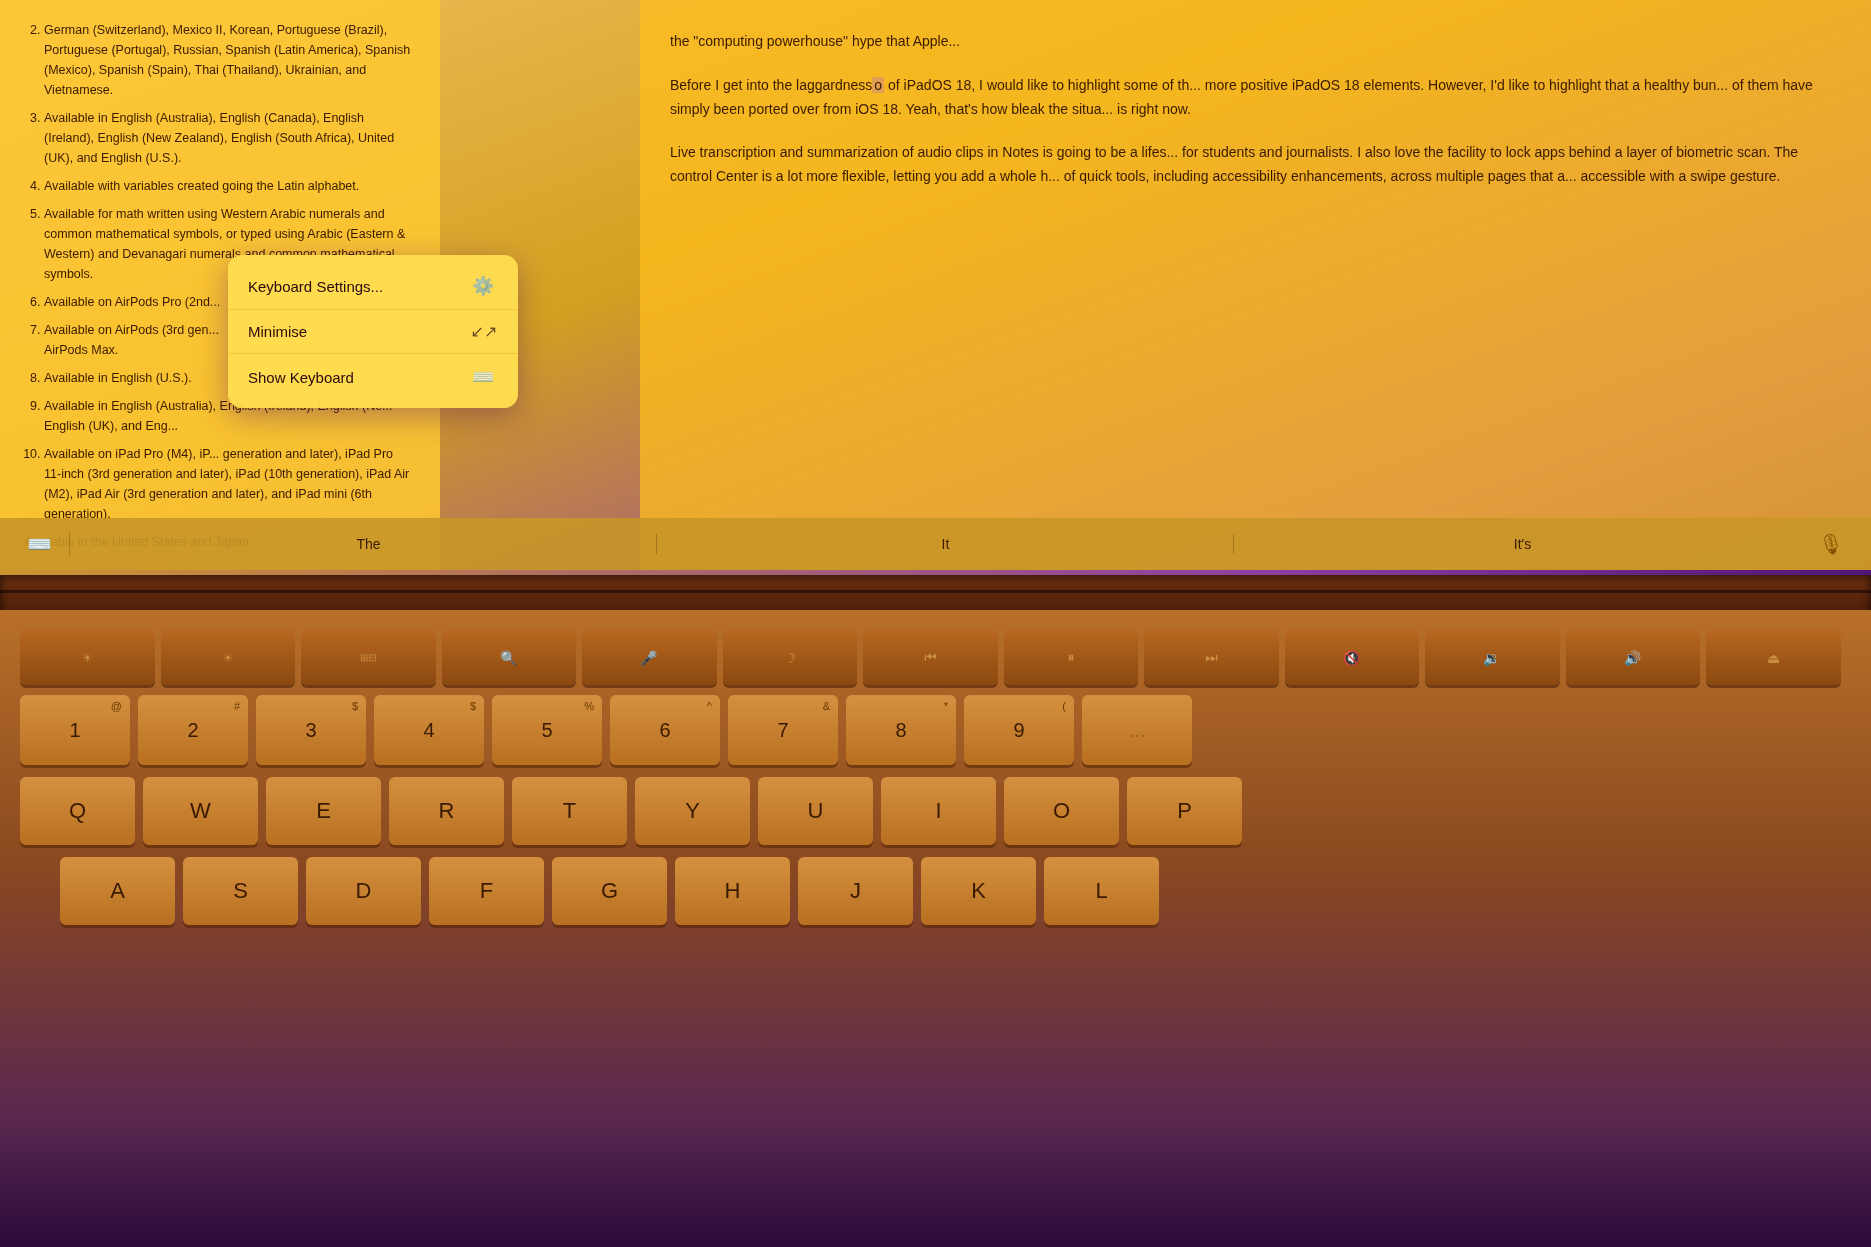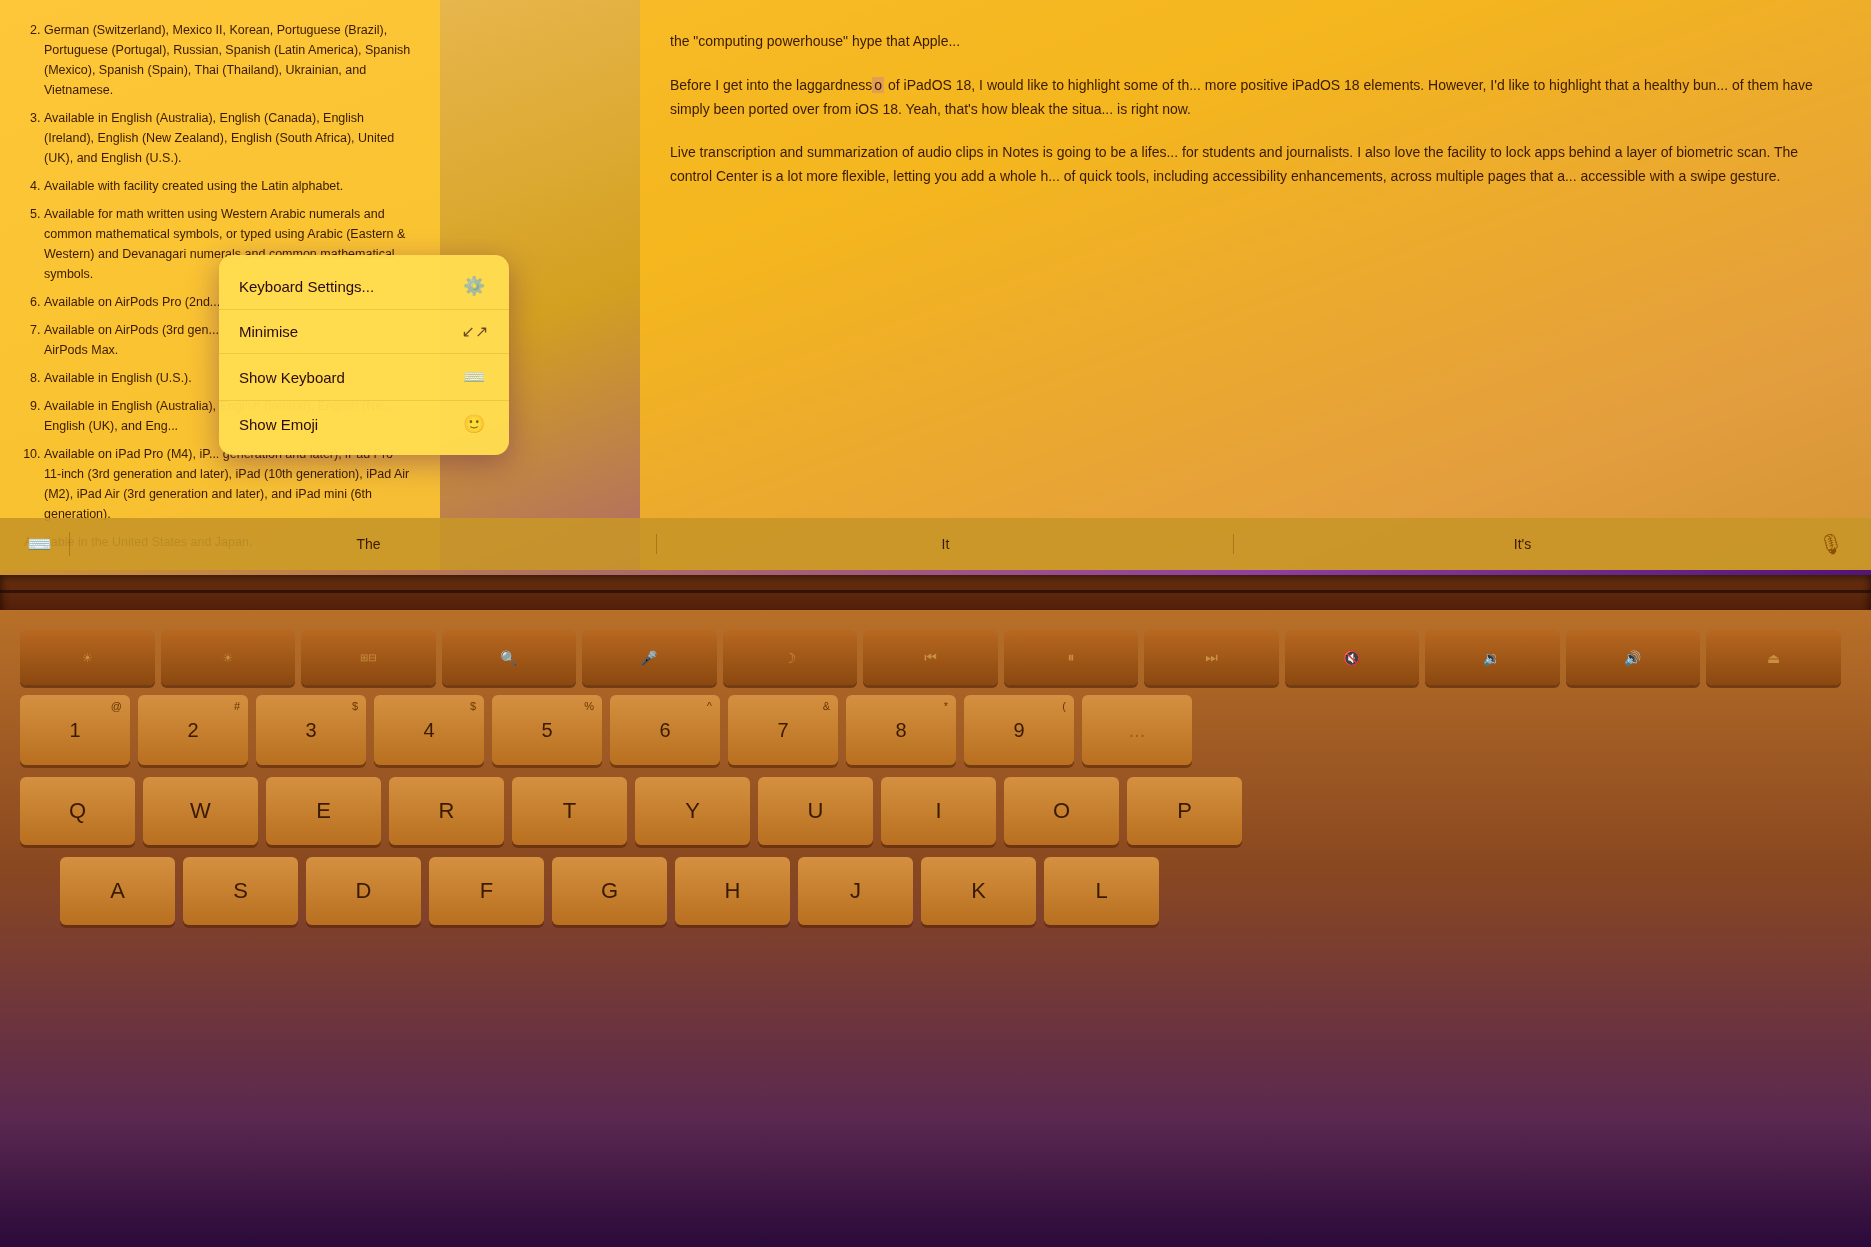--- a/index.html
+++ b/index.html
@@ -83,21 +83,21 @@
 
     .right-panel .article-text .highlight {
       background: rgba(180, 100, 200, 0.3);
       padding: 0 2px;
     }
 
     
     .context-menu {
       position: absolute;
       top: 255px;
-      left: 219px;
+      left: 228px;
       width: 290px;
       background: rgba(255, 220, 80, 0.97);
       border-radius: 14px;
       padding: 8px 0;
       box-shadow: 0 8px 30px rgba(80, 20, 100, 0.4);
       z-index: 100;
     }
 
     .context-menu-item {
       display: flex;
@@ -291,21 +291,21 @@
 
 <div class="scene">
 
   <div class="ipad-screen">
 
     <div class="left-panel">
       <div class="doc-text">
         <ol start="2">
           <li>German (Switzerland), Mexico II, Korean, Portuguese (Brazil), Portuguese (Portugal), Russian, Spanish (Latin America), Spanish (Mexico), Spanish (Spain), Thai (Thailand), Ukrainian, and Vietnamese.</li>
           <li>Available in English (Australia), English (Canada), English (Ireland), English (New Zealand), English (South Africa), United (UK), and English (U.S.).</li>
-          <li>Available with facility created using the Latin alphabet.</li>
+          <li>Available with variables created going the Latin alphabet.</li>
           <li>Available for math written using Western Arabic numerals and common mathematical symbols, or typed using Arabic (Eastern &amp; Western) and Devanagari numerals and common mathematical symbols.</li>
           <li>Available on AirPods Pro (2nd...</li>
           <li>Available on AirPods (3rd gen...<br>AirPods Max.</li>
           <li>Available in English (U.S.).</li>
           <li>Available in English (Australia), English (Ireland), English (Ne... English (UK), and Eng...</li>
           <li>Available on iPad Pro (M4), iP... generation and later), iPad Pro 11‑inch (3rd generation and later), iPad (10th generation), iPad Air (M2), iPad Air (3rd generation and later), and iPad mini (6th generation).</li>
         </ol>
         <p style="margin-top:8px; font-size:12.5px; color:#3a1a00;">Available in the United States and Japan.</p>
       </div>
     </div>
@@ -323,24 +323,20 @@
         <span class="item-label">Keyboard Settings...</span>
         <span class="item-icon">⚙️</span>
       </div>
       <div class="context-menu-item">
         <span class="item-label">Minimise</span>
         <span class="item-icon" style="font-size:16px;">↙↗</span>
       </div>
       <div class="context-menu-item">
         <span class="item-label">Show Keyboard</span>
         <span class="item-icon">⌨️</span>
-      </div>
-      <div class="context-menu-item">
-        <span class="item-label">Show Emoji</span>
-        <span class="item-icon">🙂</span>
       </div>
     </div>
 
     <div class="keyboard-toolbar">
       <div class="toolbar-keyboard-icon">⌨️</div>
       <div class="toolbar-suggestions">
         <div class="toolbar-suggestion">The</div>
         <div class="toolbar-suggestion">It</div>
         <div class="toolbar-suggestion">It's</div>
       </div>

